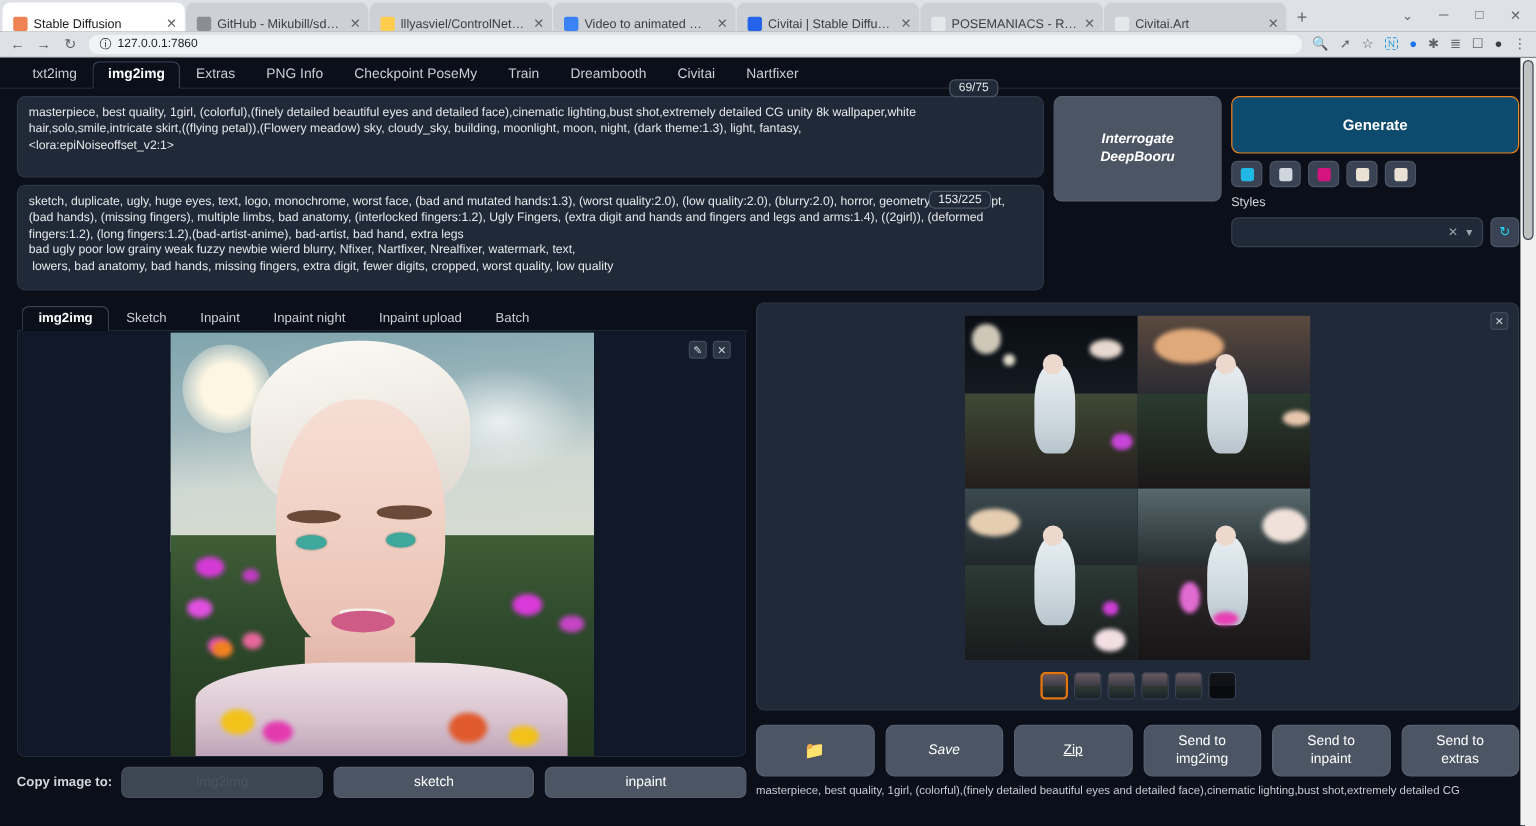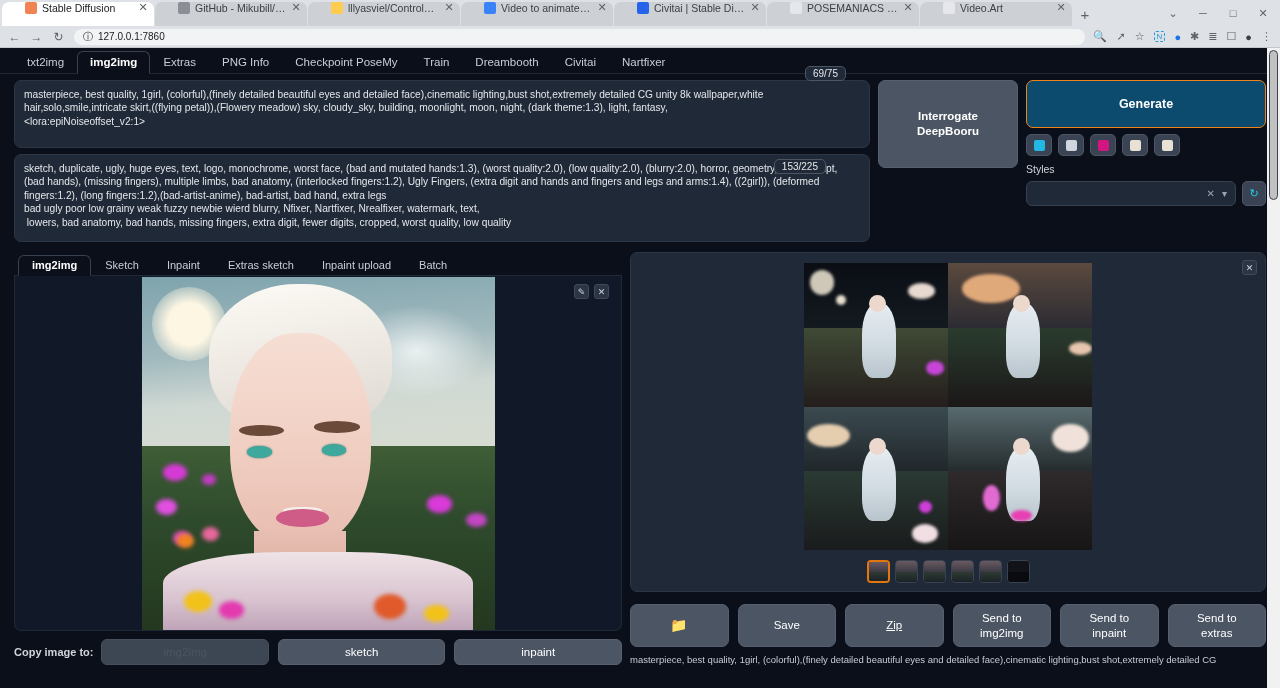--- a/index.html
+++ b/index.html
@@ -9,22 +9,22 @@
     background: #0b0f19; overflow: hidden;
   }
 
   
   .browser-tabstrip {
     height: 26px; background: #dee1e6;
     display: flex; align-items: flex-end; padding-left: 2px;
     position: relative;
   }
   .btab {
-    height: 24px; width: 152px; display: flex; align-items: flex-start;
-    gap: 5px; padding: 0 6px 0 23px; font-size: 10.5px; color: #3c4043;
+    height: 24px; width: 152px; display: flex; align-items: flex-end;
+    gap: 5px; padding: 0 6px 0 9px; font-size: 10.5px; color: #3c4043;
     border-radius: 7px 7px 0 0; background: #cdd1d6; position: relative;
     white-space: nowrap; overflow: hidden; flex: 0 0 auto;
   }
   .btab.active { background: #fff; color: #202124; }
   .btab .favicon {
     width: 12px; height: 12px; border-radius: 2px; flex: 0 0 12px;
     display: flex; align-items: center; justify-content: center;
     font-size: 8px; color: #fff; font-weight: bold;
   }
   .btab .btab-title {
@@ -95,21 +95,21 @@
   .promptrow { display: flex; gap: 8px; align-items: stretch; }
   .prompt-col { flex: 1 1 auto; display: flex; flex-direction: column; gap: 6px; position: relative; }
   .prompt-box {
     background: #1f2937; border: 1px solid #2b3544; border-radius: 7px;
     padding: 7px 9px; line-height: 1.32; font-size: 10.2px;
     color: #e5e7eb; position: relative; word-break: break-word;
   }
   .prompt-box.pos { min-height: 68px; }
   .prompt-box.neg { min-height: 88px; }
   .tokbadge {
-    position: absolute; right: 24px; background: #1f2937;
+    position: absolute; right: 38px; background: #1f2937;
     border: 1px solid #4b5563; border-radius: 5px; padding: 1px 7px;
     font-size: 10px; color: #e5e7eb; z-index: 5; white-space: nowrap;
   }
   .tok-pos { top: -14px; }
   .tok-neg { top: 79px; right: 44px; }
 
   .interrogate-col { flex: 0 0 140px; display: flex; flex-direction: column; gap: 6px; }
   .interro-btn {
     background: #4b5563; border: 1px solid #566070; border-radius: 7px;
     color: #fff; font-weight: bold; font-size: 11.5px;
@@ -305,21 +305,21 @@
         <span class="btab-title">Civitai | Stable Diffusion models</span>
         <span class="btab-close">✕</span>
       </div>
       <div class="btab">
         <span class="favicon" style="background: rgb(229, 231, 235);"></span>
         <span class="btab-title">POSEMANIACS - Royalty free 3</span>
         <span class="btab-close">✕</span>
       </div>
       <div class="btab">
         <span class="favicon" style="background: rgb(229, 231, 235);"></span>
-        <span class="btab-title">Video.Art</span>
+        <span class="btab-title">Civitai.Art</span>
         <span class="btab-close">✕</span>
       </div>
     </div>
   <div class="newtab-btn">+</div>
   <div class="winctl">
     <span>⌄</span>
     <span>─</span>
     <span>□</span>
     <span>✕</span>
   </div>
@@ -368,21 +368,21 @@
         <div class="tokbadge tok-pos">69/75</div>
         <div class="tokbadge tok-neg">153/225</div>
         <div class="prompt-box pos" style="white-space:pre-wrap;">masterpiece, best quality, 1girl, (colorful),(finely detailed beautiful eyes and detailed face),cinematic lighting,bust shot,extremely detailed CG unity 8k wallpaper,white hair,solo,smile,intricate skirt,((flying petal)),(Flowery meadow) sky, cloudy_sky, building, moonlight, moon, night, (dark theme:1.3), light, fantasy,
 &lt;lora:epiNoiseoffset_v2:1&gt;</div>
         <div class="prompt-box neg" style="white-space:pre-wrap;">sketch, duplicate, ugly, huge eyes, text, logo, monochrome, worst face, (bad and mutated hands:1.3), (worst quality:2.0), (low quality:2.0), (blurry:2.0), horror, geometry, bad_prompt, (bad hands), (missing fingers), multiple limbs, bad anatomy, (interlocked fingers:1.2), Ugly Fingers, (extra digit and hands and fingers and legs and arms:1.4), ((2girl)), (deformed fingers:1.2), (long fingers:1.2),(bad-artist-anime), bad-artist, bad hand, extra legs
 bad ugly poor low grainy weak fuzzy newbie wierd blurry, Nfixer, Nartfixer, Nrealfixer, watermark, text,
  lowers, bad anatomy, bad hands, missing fingers, extra digit, fewer digits, cropped, worst quality, low quality</div>
       </div>
 
       <div class="interrogate-col">
-        <div class="interro-btn booru" style="white-space:pre-line;">Interrogate
+        <div class="interro-btn booru" style="white-space:pre-line;font-style:italic;">Interrogate
 DeepBooru</div>
       </div>
 
       <div class="gen-col">
         <div class="generate-btn">Generate</div>
         <div class="toolicons" id="toolicons-host">
             <div class="toolicon">
               <span class="ti-sq" style="background: rgb(34, 184, 230);"></span>
             </div>
             <div class="toolicon">
@@ -409,21 +409,21 @@
       </div>
     </div>
 
     <div class="lower">
 
       <div class="left-panel">
         <div class="subtabs" id="subtabs-host">
             <div class="subtab active">img2img</div>
             <div class="subtab">Sketch</div>
             <div class="subtab">Inpaint</div>
-            <div class="subtab">Extras sketch</div>
+            <div class="subtab">Inpaint night</div>
             <div class="subtab">Inpaint upload</div>
             <div class="subtab">Batch</div>
           </div>
 
         <div class="img-stage">
           <div class="img-actions">
             <div class="img-act">✎</div>
             <div class="img-act">✕</div>
           </div>
           <div class="portrait">
@@ -530,21 +530,21 @@
               </div>
               <div class="thumb" style="background: rgb(13, 15, 18);">
                 <div class="t-a" style="background: rgb(17, 19, 24);"></div>
                 <div class="t-b" style="background: rgb(10, 11, 14);"></div>
               </div>
             </div>
         </div>
 
         <div class="actionrow" id="actions-host">
             <div class="actbtn folder" style="white-space: pre-line;">📁</div>
-            <div class="actbtn" style="white-space: pre-line;">Save</div>
+            <div class="actbtn" style="white-space: pre-line; font-style: italic;">Save</div>
             <div class="actbtn" style="white-space: pre-line; text-decoration: underline;">Zip</div>
             <div class="actbtn" style="white-space: pre-line;">Send to
 img2img</div>
             <div class="actbtn" style="white-space: pre-line;">Send to
 inpaint</div>
             <div class="actbtn" style="white-space: pre-line;">Send to
 extras</div>
           </div>
 
         <div class="bottom-info">masterpiece, best quality, 1girl, (colorful),(finely detailed beautiful eyes and detailed face),cinematic lighting,bust shot,extremely detailed CG</div>

